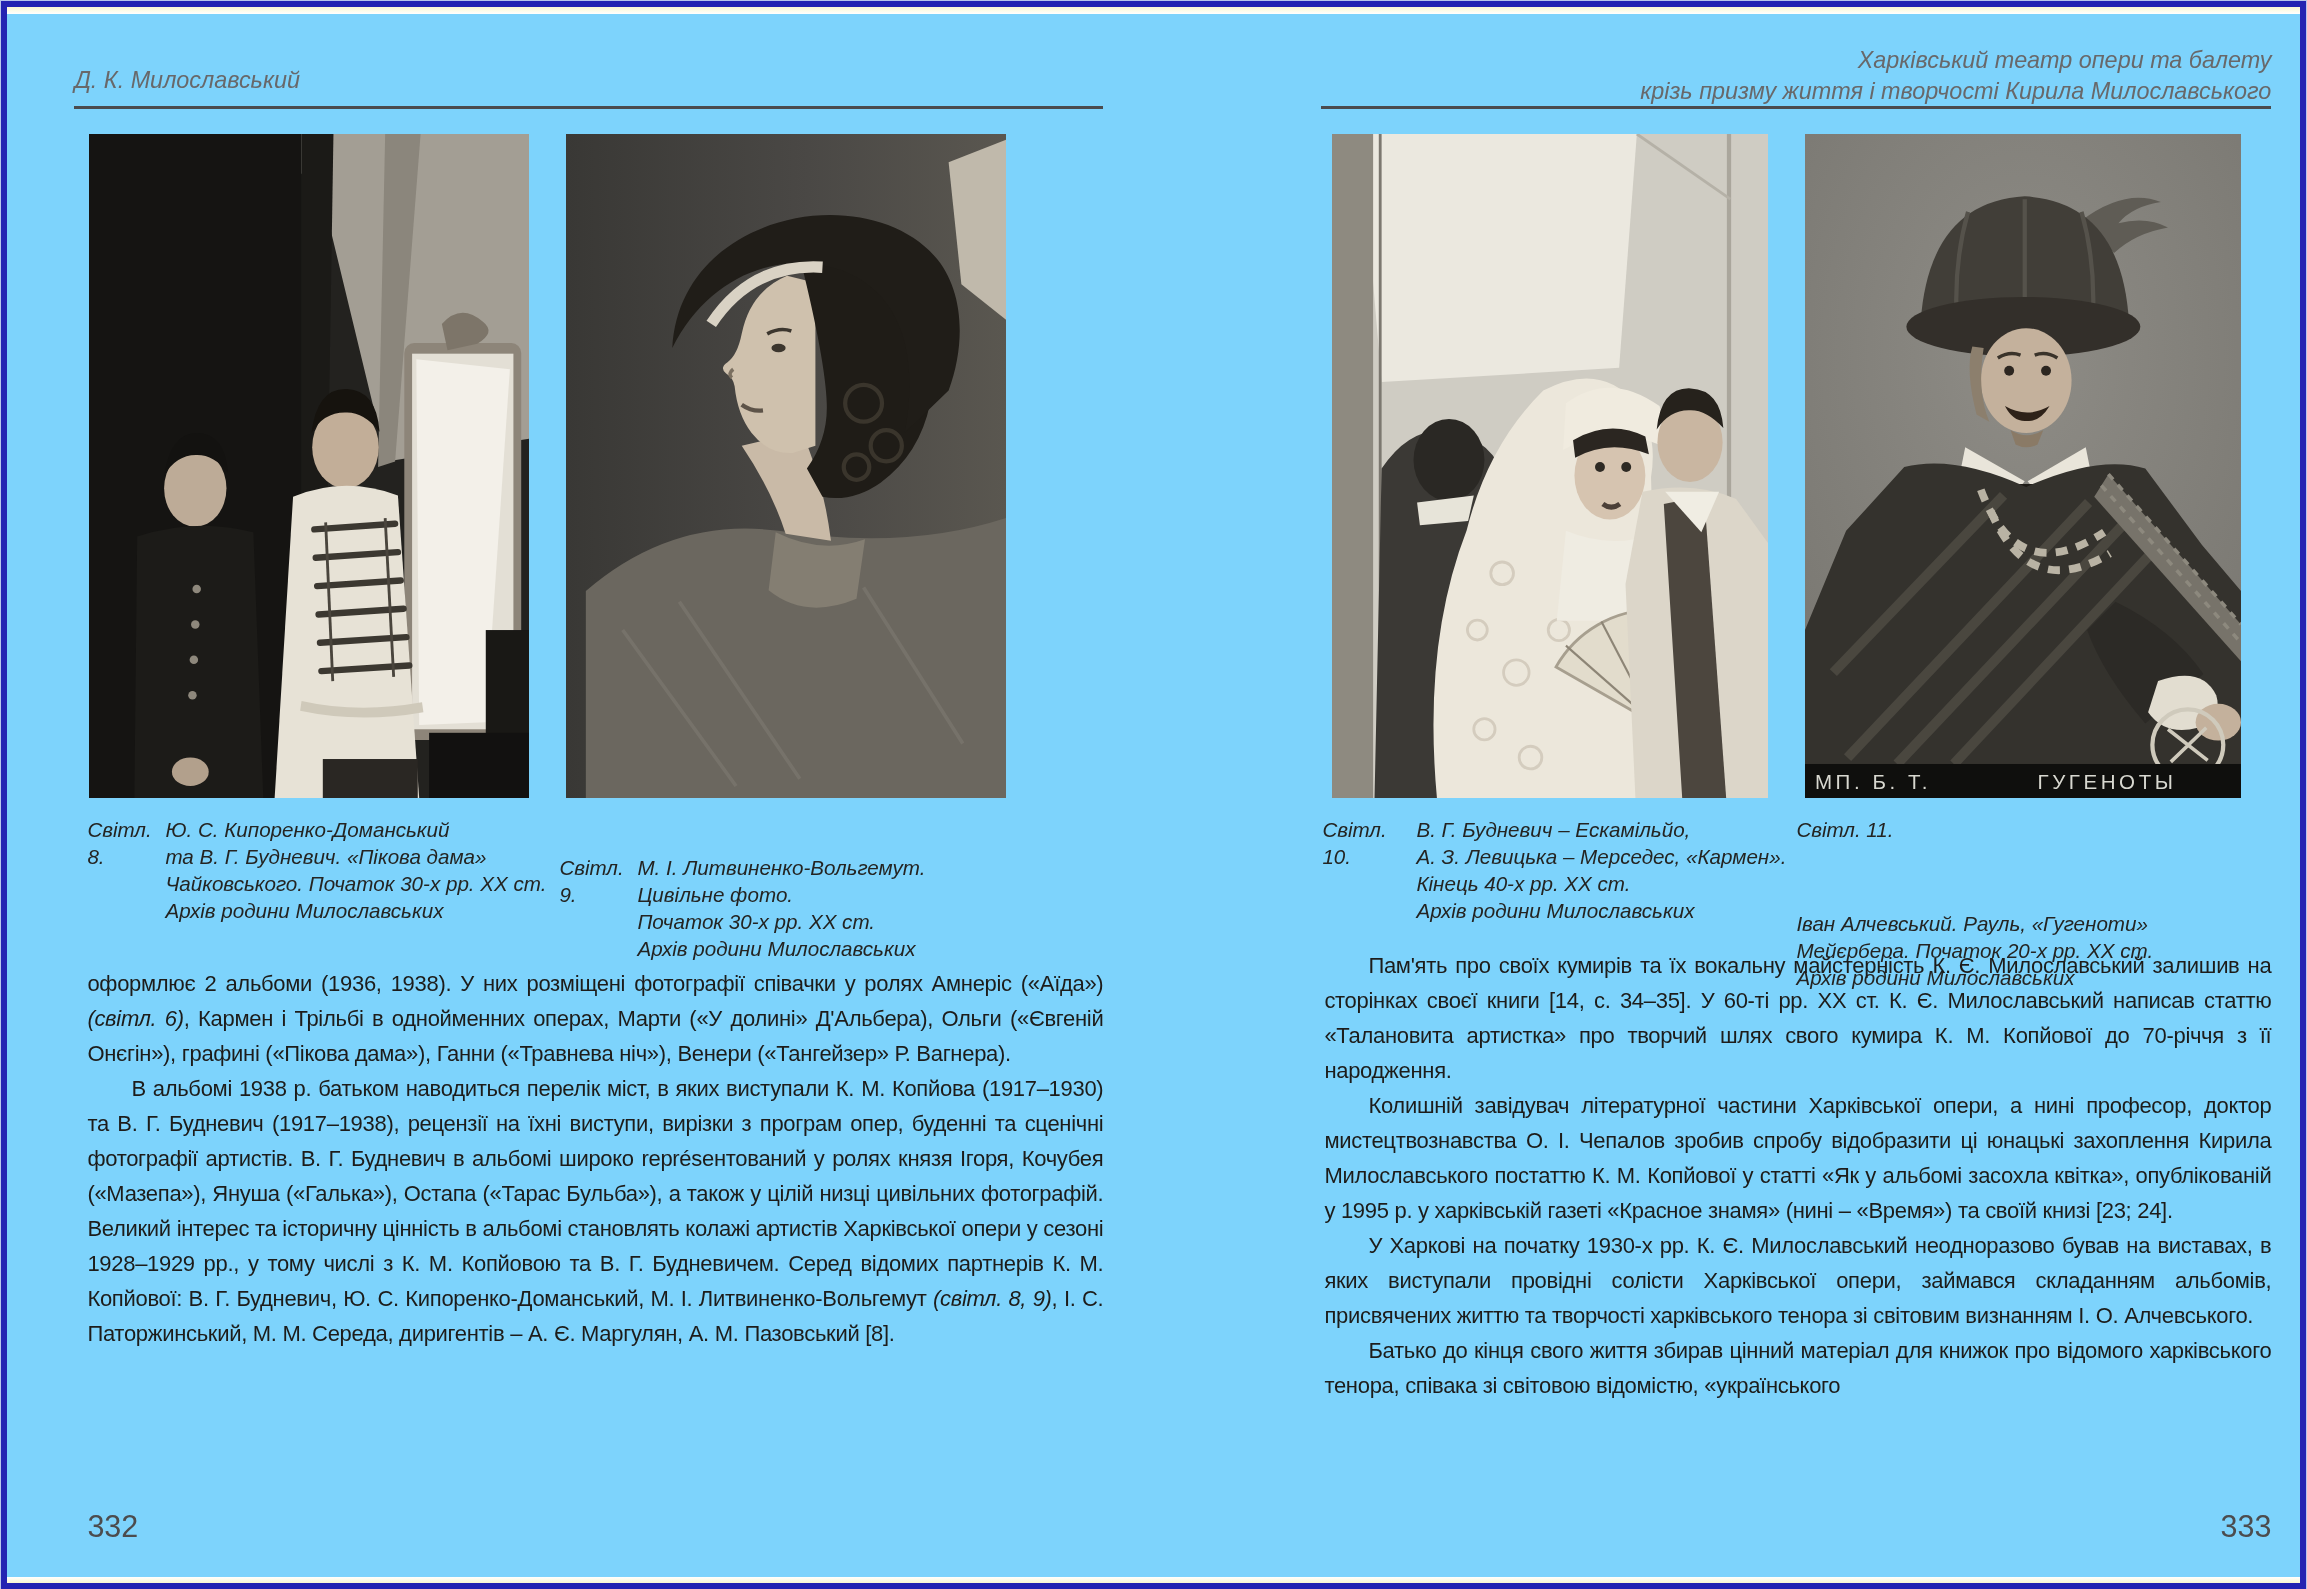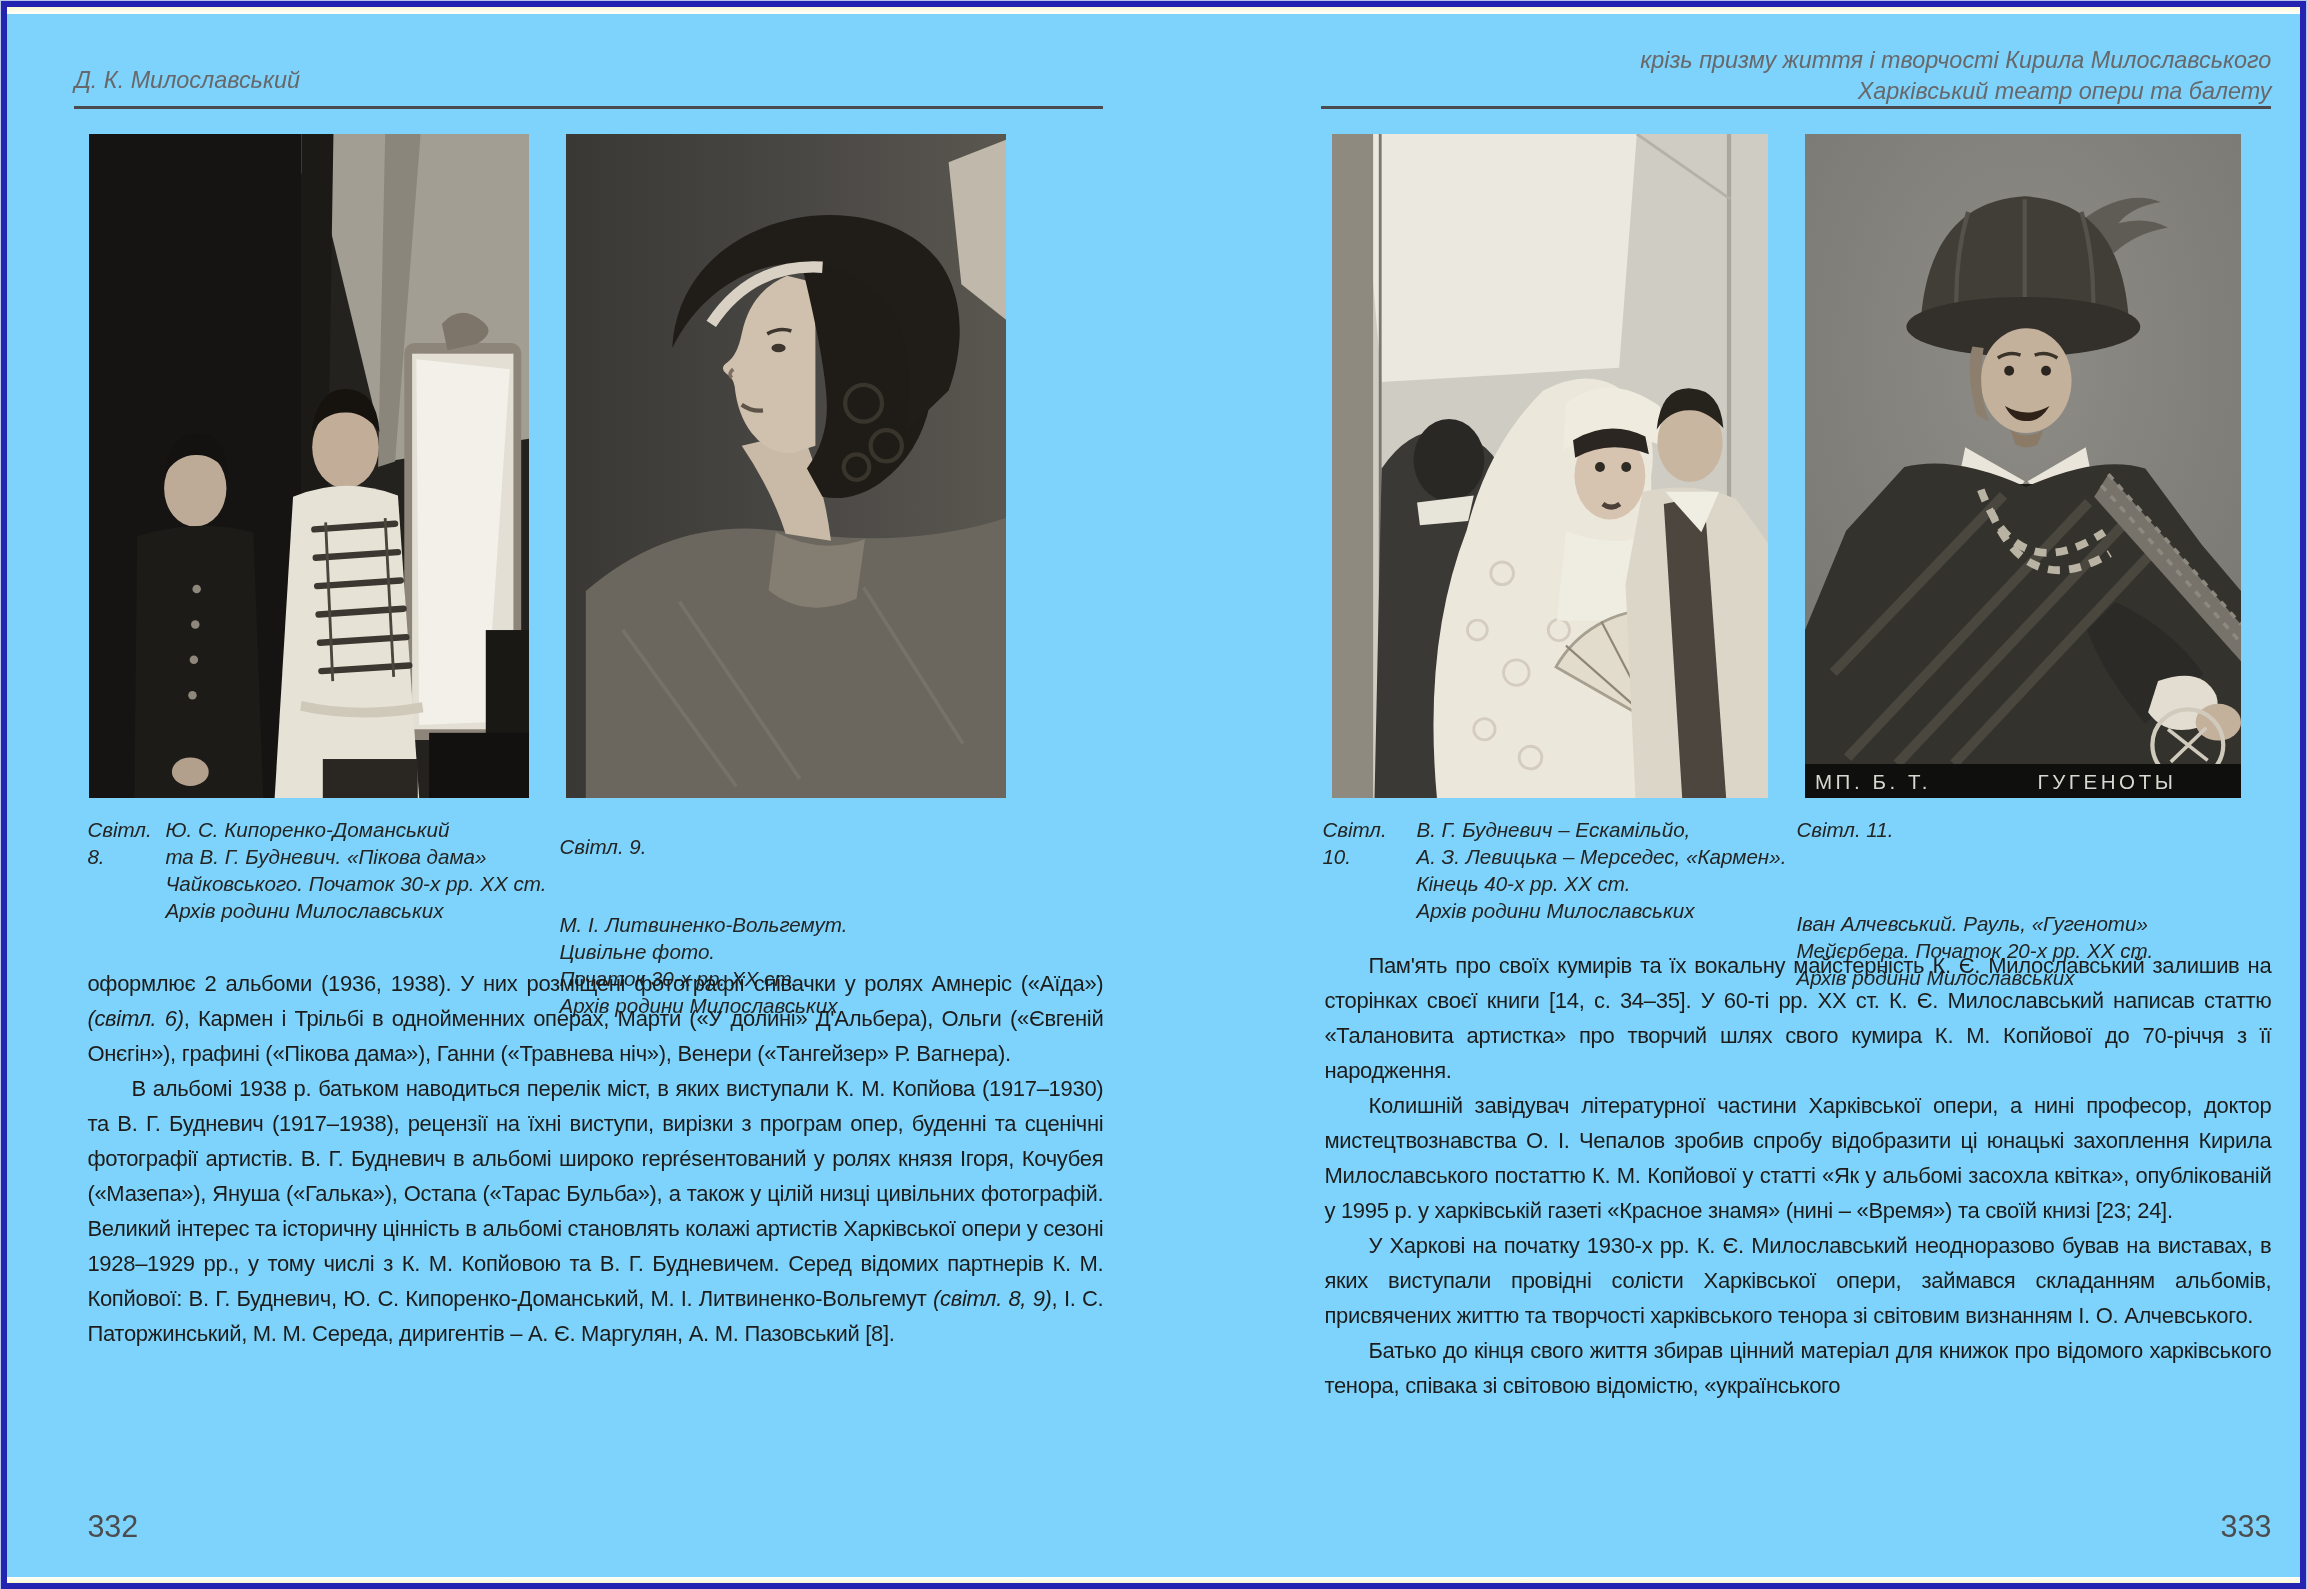--- a/index.html
+++ b/index.html
@@ -42,21 +42,21 @@
   #photo10{left:1325px;top:127px;width:436px;height:664px;}
   #photo11{left:1798px;top:127px;width:436px;height:664px;}
 
   .caption{
     position:absolute;display:flex;align-items:flex-start;
     font-style:italic;font-size:20.6px;line-height:27px;color:#242422;
   }
   .caption .lbl{flex:0 0 78px;}
   .caption.wide-lbl .lbl{flex:0 0 94px;}
   #cap8{left:80px;top:809px;width:471px;}
-  #cap9{left:552px;top:826px;width:471px;flex-direction:column;}
+  #cap9{left:552px;top:847px;width:471px;}
   #cap10{left:1315px;top:809px;width:475px;}
   #cap11{left:1789px;top:809px;width:476px;flex-direction:column;}
 
   .bodytext{
     position:absolute;font-size:22px;line-height:35px;letter-spacing:-0.3px;
     text-align:justify;color:#1d1c1a;
   }
   #body-left{left:80px;top:959px;width:1016px;}
   #body-right{left:1317px;top:941px;width:947px;}
   .bodytext p{margin:0;}
@@ -165,22 +165,22 @@
     <div class="bodytext" id="body-left">
         <p>оформлює 2 альбоми (1936, 1938). У них розміщені фотографії співачки у ролях Амнеріс («Аїда») <i>(світл. 6)</i>, Кармен і Трільбі в однойменних операх, Марти («У долині» Д'Альбера), Ольги («Євгеній Онєгін»), графині («Пікова дама»), Ганни («Травнева ніч»), Венери («Тангейзер» Р. Вагнера).</p>
         <p class="indent">В альбомі 1938 р. батьком наводиться перелік міст, в яких виступали К. М. Копйова (1917–1930) та В. Г. Будневич (1917–1938), рецензії на їхні виступи, вирізки з програм опер, буденні та сценічні фотографії артистів. В. Г. Будневич в альбомі широко représентований у ролях князя Ігоря, Кочубея («Мазепа»), Януша («Галька»), Остапа («Тарас Бульба»), а також у цілій низці цивільних фотографій. Великий інтерес та історичну цінність в альбомі становлять колажі артистів Харківської опери у сезоні 1928–1929 рр., у тому числі з К. М. Копйовою та В. Г. Будневичем. Серед відомих партнерів К. М. Копйової: В. Г. Будневич, Ю. С. Кипоренко-Доманський, М. І. Литвиненко-Вольгемут <i>(світл. 8, 9)</i>, І. С. Паторжинський, М. М. Середа, диригентів – А. Є. Маргулян, А. М. Пазовський [8].</p>
       </div>
 
     <div class="pagenum left">332</div>
   </section>
 
   <section class="page">
     <div class="running-head-right">
+      <div>Харківський театр опери та балету</div>
       <div>крізь призму життя і творчості Кирила Милославського</div>
-      <div>Харківський театр опери та балету</div>
     </div>
     <div class="rule right"></div>
 
     <figure class="photo" id="photo10">
       <svg viewBox="0 0 615 937" preserveAspectRatio="none">
         <rect width="615" height="937" fill="#cfccc3"></rect>
         <polygon points="40,0 430,0 405,330 70,350" fill="#ebe8df"></polygon>
         <rect x="0" y="0" width="58" height="937" fill="#8e8a80"></rect>
         <line x1="560" y1="0" x2="560" y2="937" stroke="#aaa69c" stroke-width="6"></line>
         <line x1="430" y1="0" x2="562" y2="92" stroke="#b5b1a7" stroke-width="4"></line>

